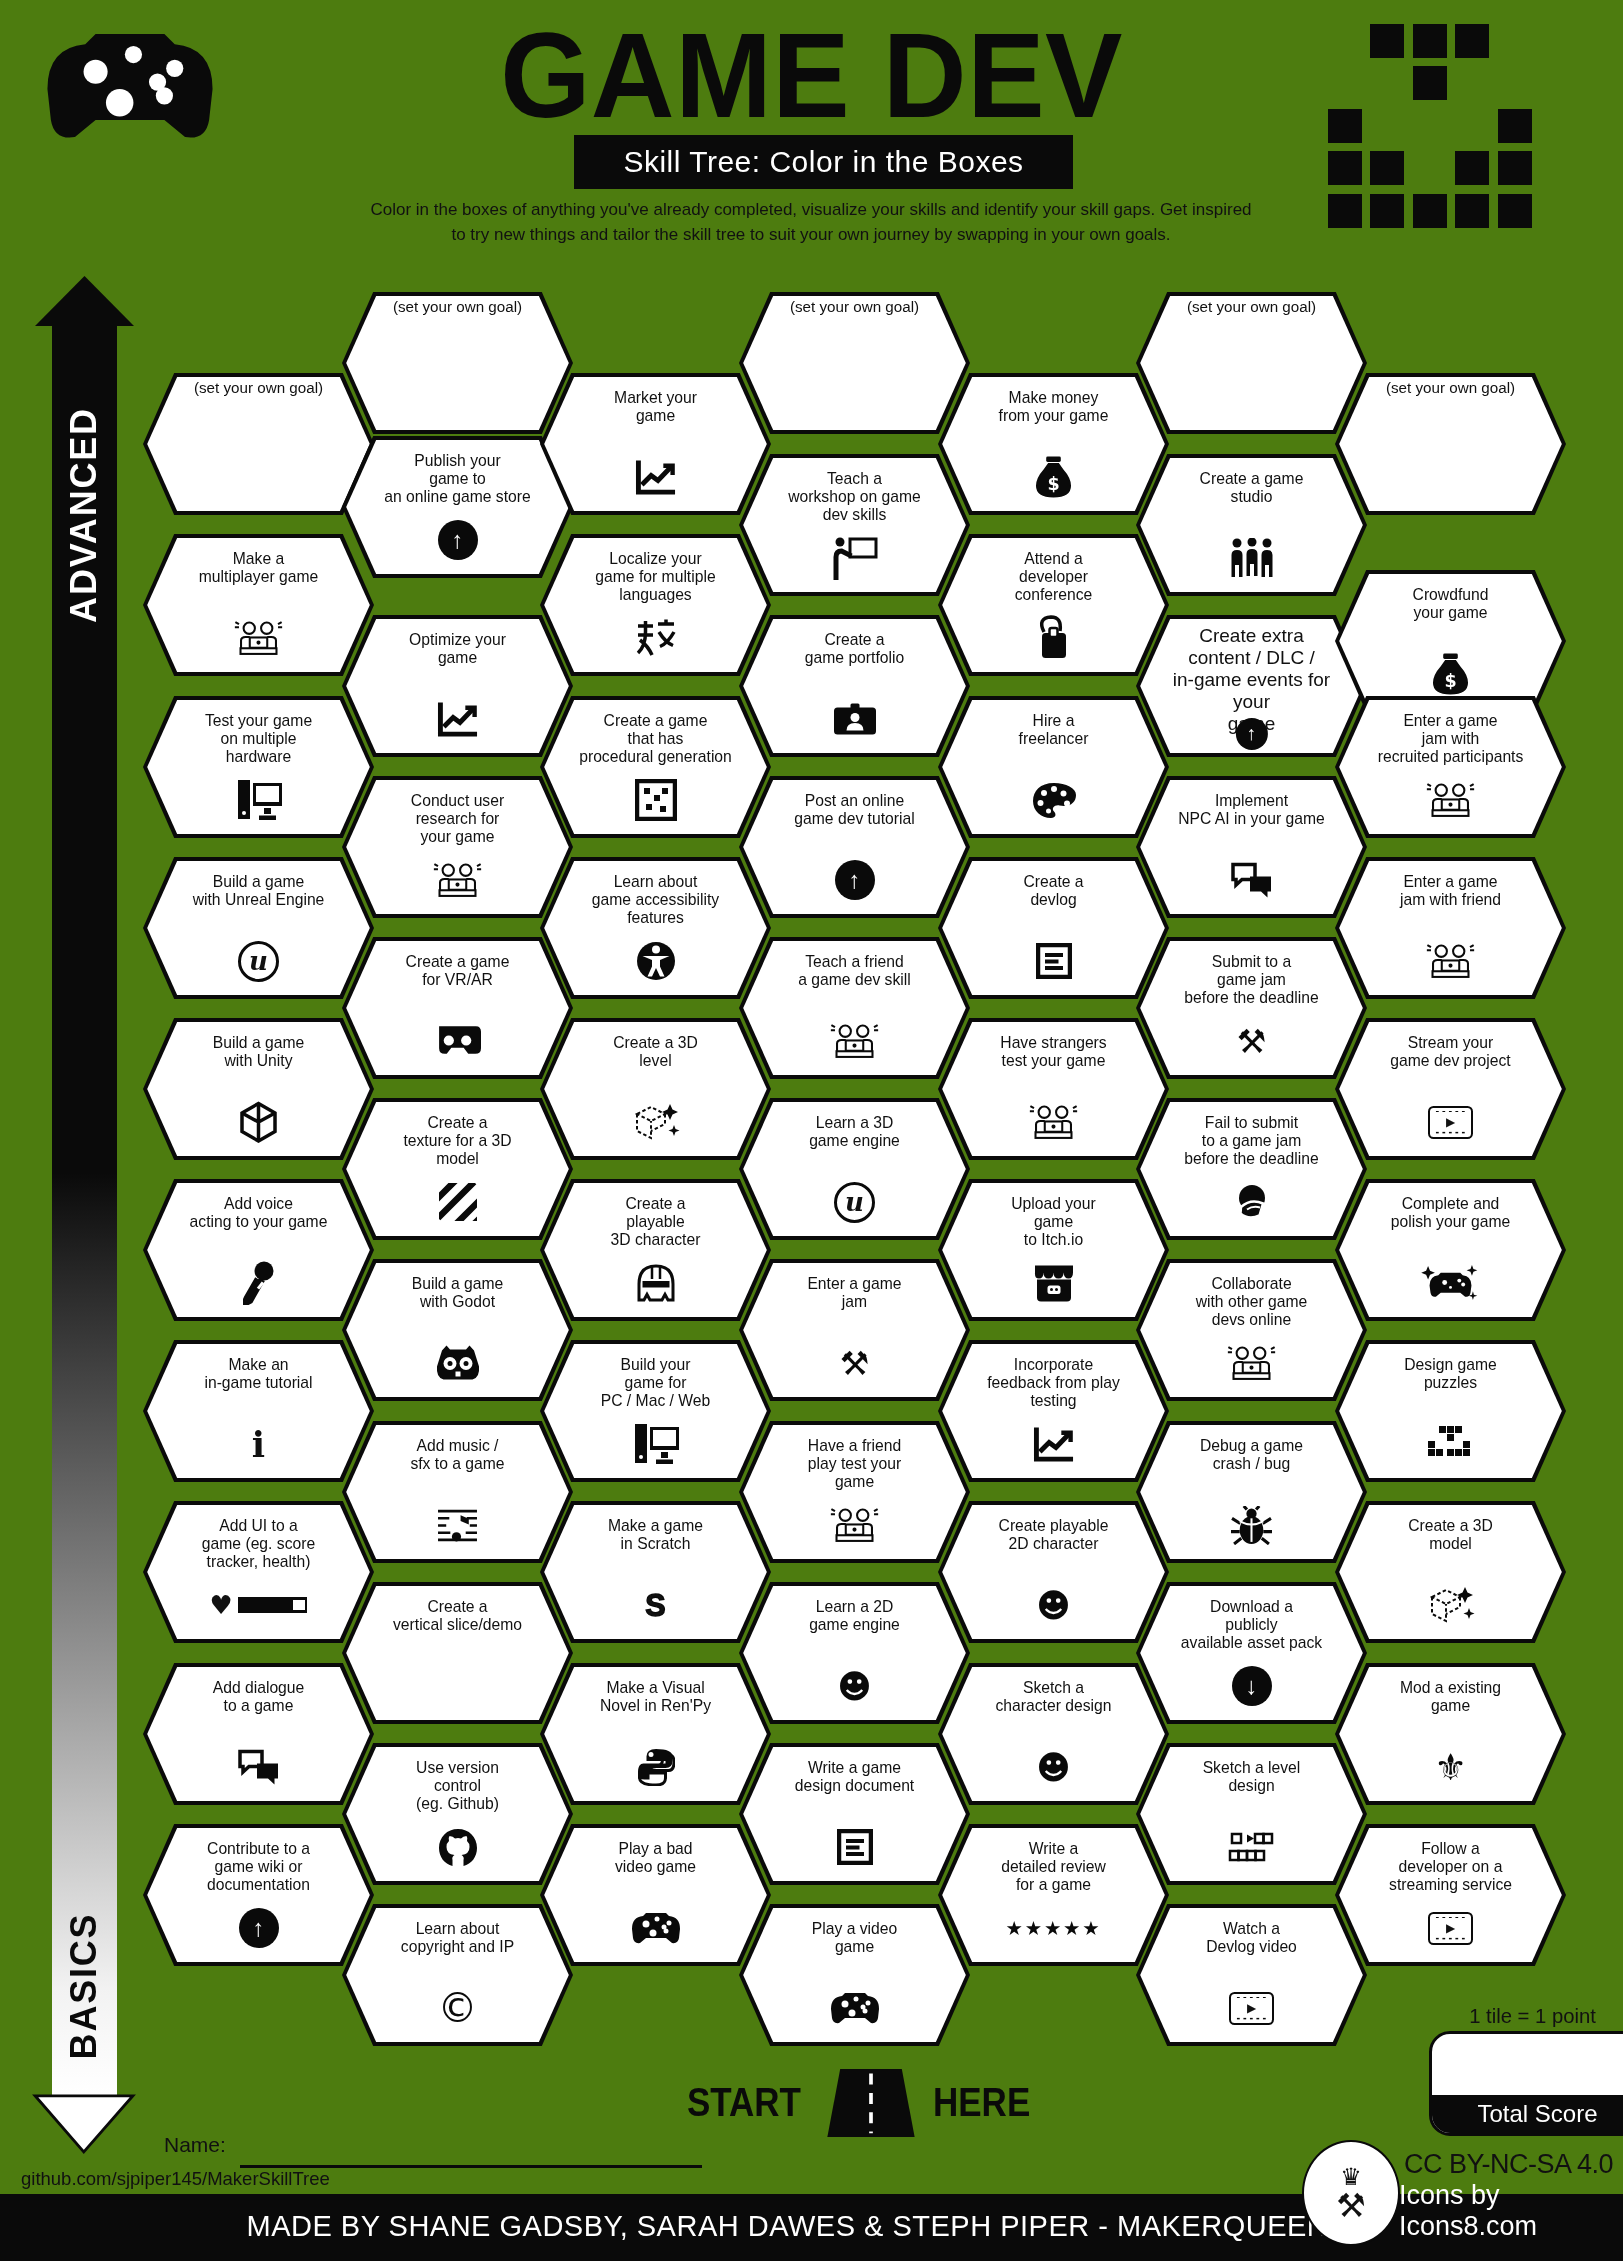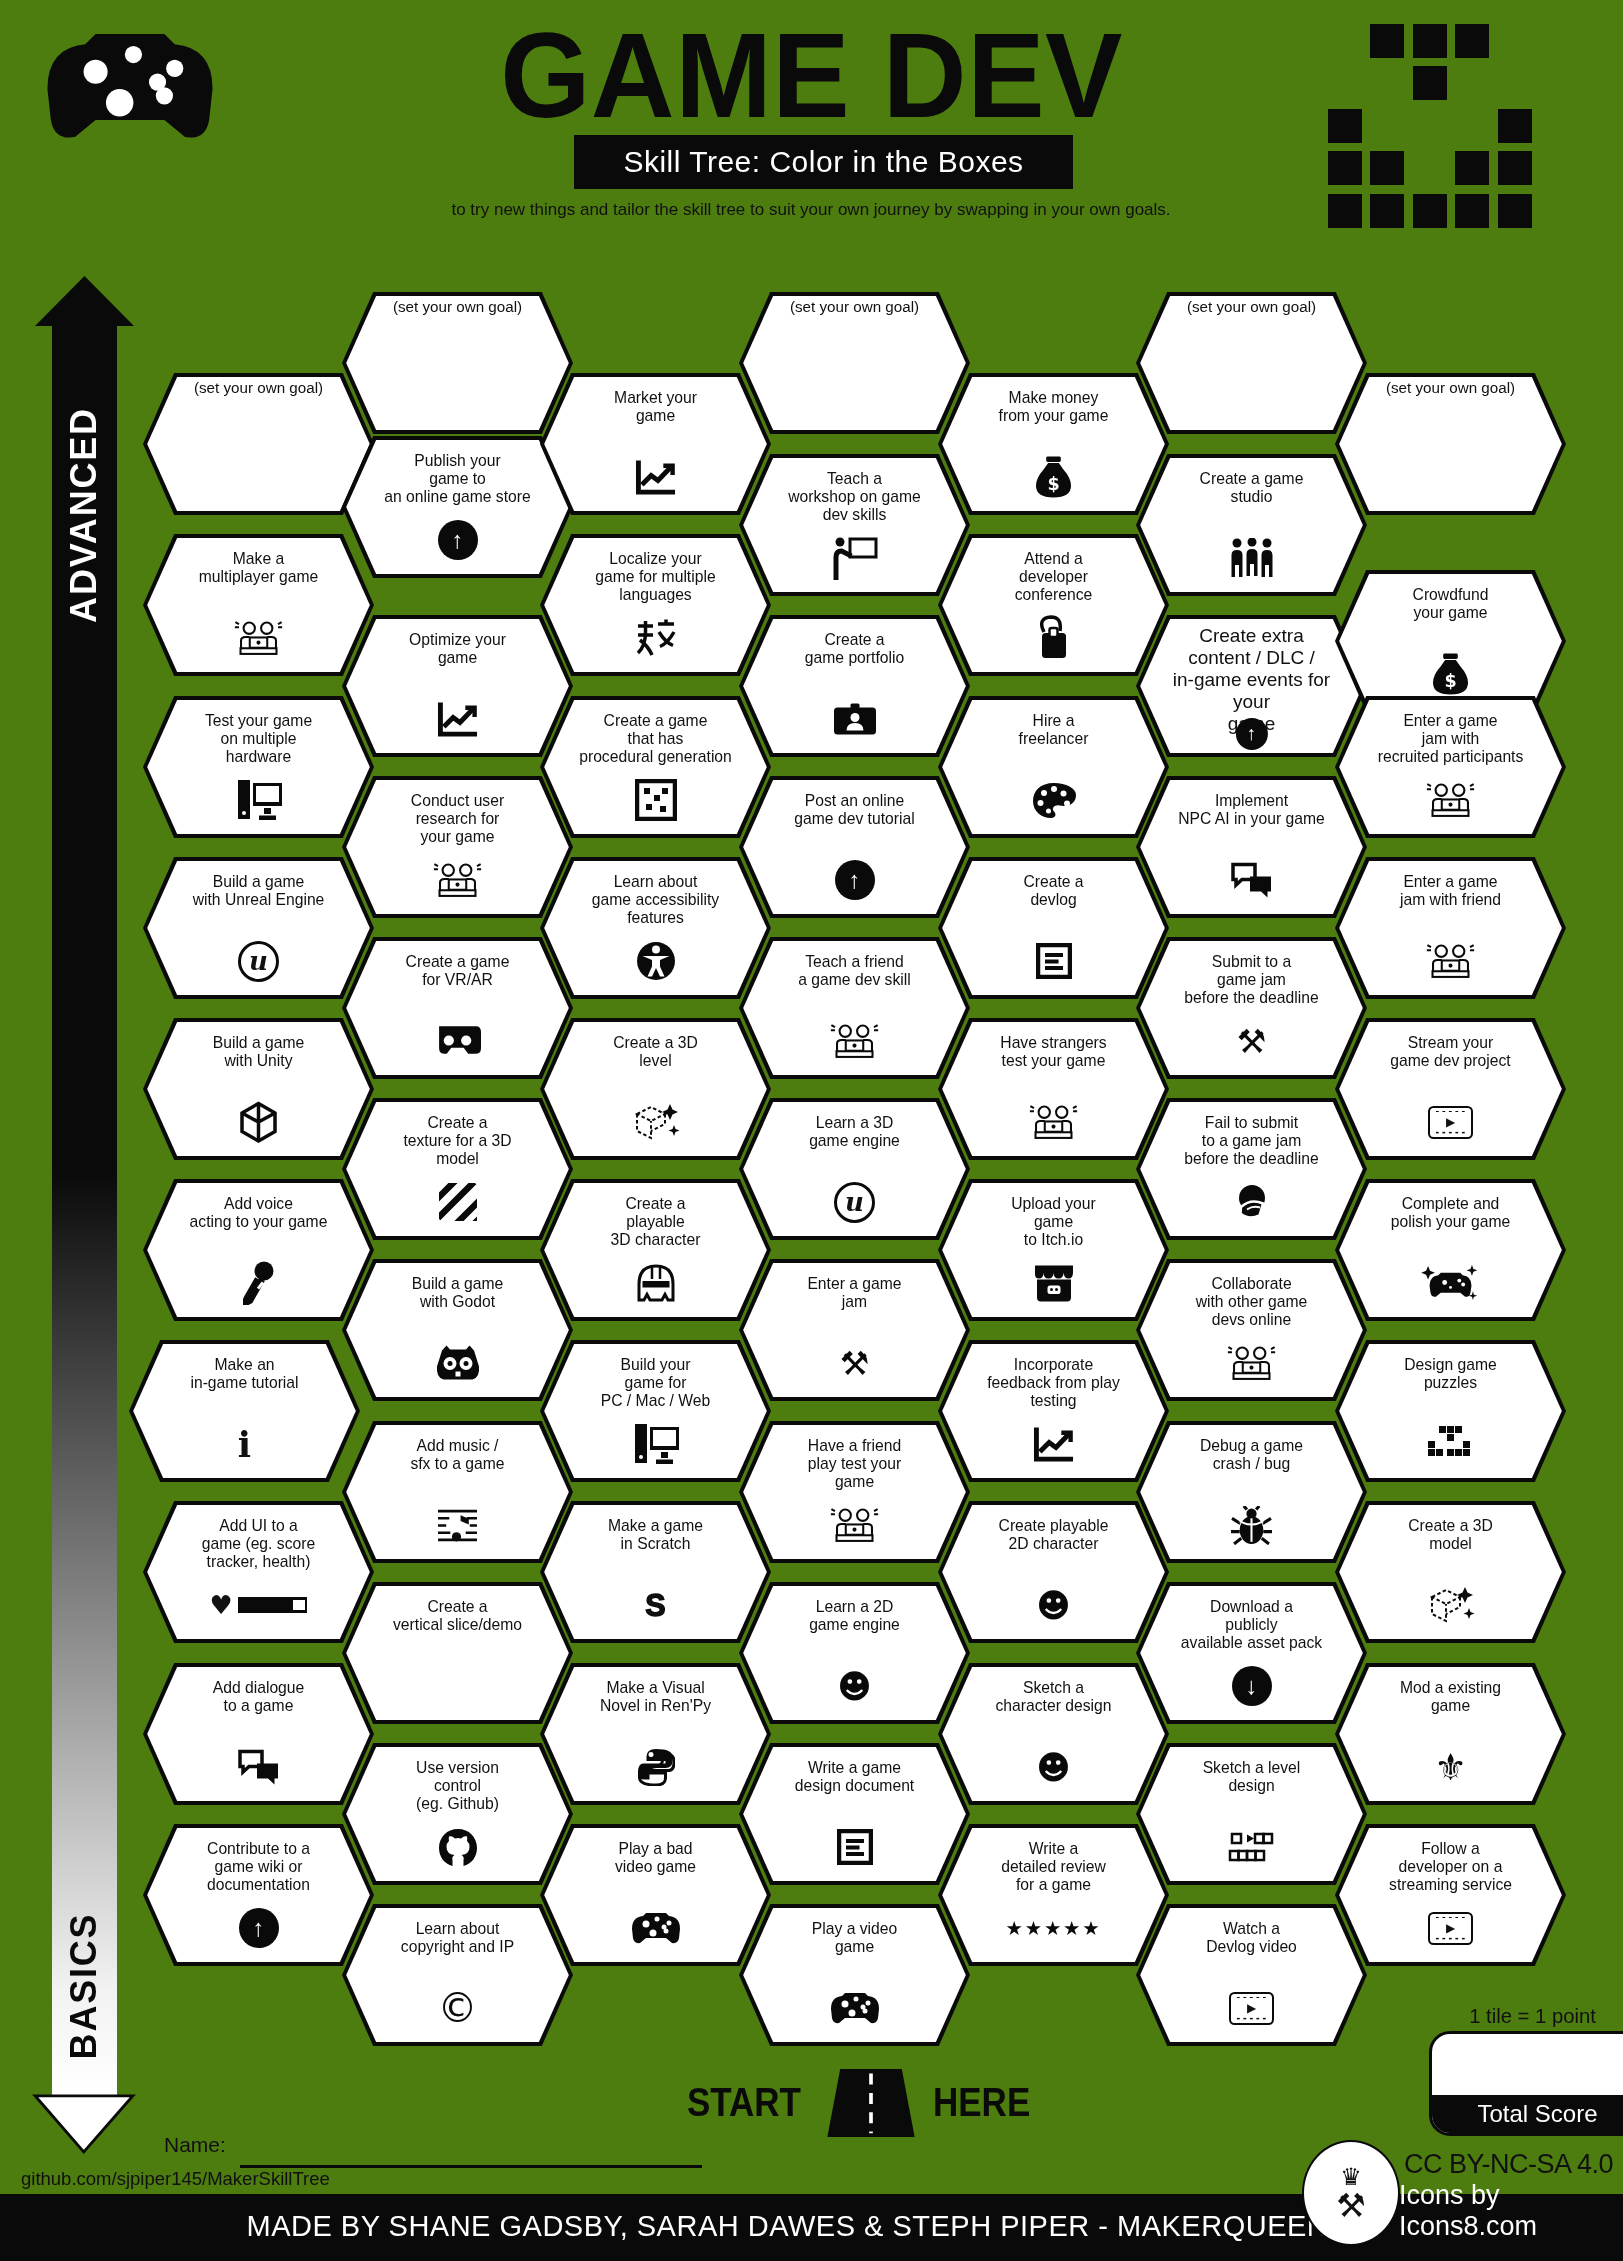--- a/index.html
+++ b/index.html
@@ -108,20 +108,21 @@
       <circle cx="70" cy="38" r="5" fill="#fff"></circle>
         <circle cx="44" cy="42" r="8" fill="#fff"></circle>
     </svg>
   </div>
 
   <div class="title">GAME DEV</div>
   <div class="subtitle-box">
     <span>Skill Tree: Color in the Boxes</span>
   </div>
   <div class="desc">
+    <div>Color in the boxes of anything you've already completed, visualize your skills and identify your skill gaps.  Get inspired</div>
     <div>to try new things and tailor the skill tree to suit your own journey by swapping in your own goals.</div>
   </div>
 
   <div id="logo-grid">
       <div class="px" style="left: 42px; top: 0px;"></div>
       <div class="px" style="left: 85px; top: 0px;"></div>
       <div class="px" style="left: 127px; top: 0px;"></div>
       <div class="px" style="left: 85px; top: 42px;"></div>
       <div class="px" style="left: 0px; top: 85px;"></div>
       <div class="px" style="left: 170px; top: 85px;"></div>
@@ -213,21 +214,21 @@
         <div class="hx-label">Add voice
 acting to your game</div>
         <div class="hx-icon">
           <svg width="32" height="44" viewBox="0 0 64 88">
             <ellipse cx="42" cy="20" rx="19" ry="19" fill="#0a0a0a"></ellipse>
             <path d="M30 36 L8 74 l-5 11 11-6 24-42" stroke="#0a0a0a" stroke-width="13" fill="none"></path>
             <rect x="27" y="46" width="16" height="6" fill="#fff" transform="rotate(-52 35 49)"></rect>
           </svg>
         </div>
       </div>
-      <div class="hex" style="left: 129px; top: 1340px;">
+      <div class="hex" style="left: 143px; top: 1340px;">
         <div class="hx-b"></div>
         <div class="hx-i"></div>
         <div class="hx-label">Make an
 in-game tutorial</div>
         <div class="hx-icon">
           <span class="ic-info">i</span>
         </div>
       </div>
       <div class="hex" style="left: 143px; top: 1501px;">
         <div class="hx-b"></div>

